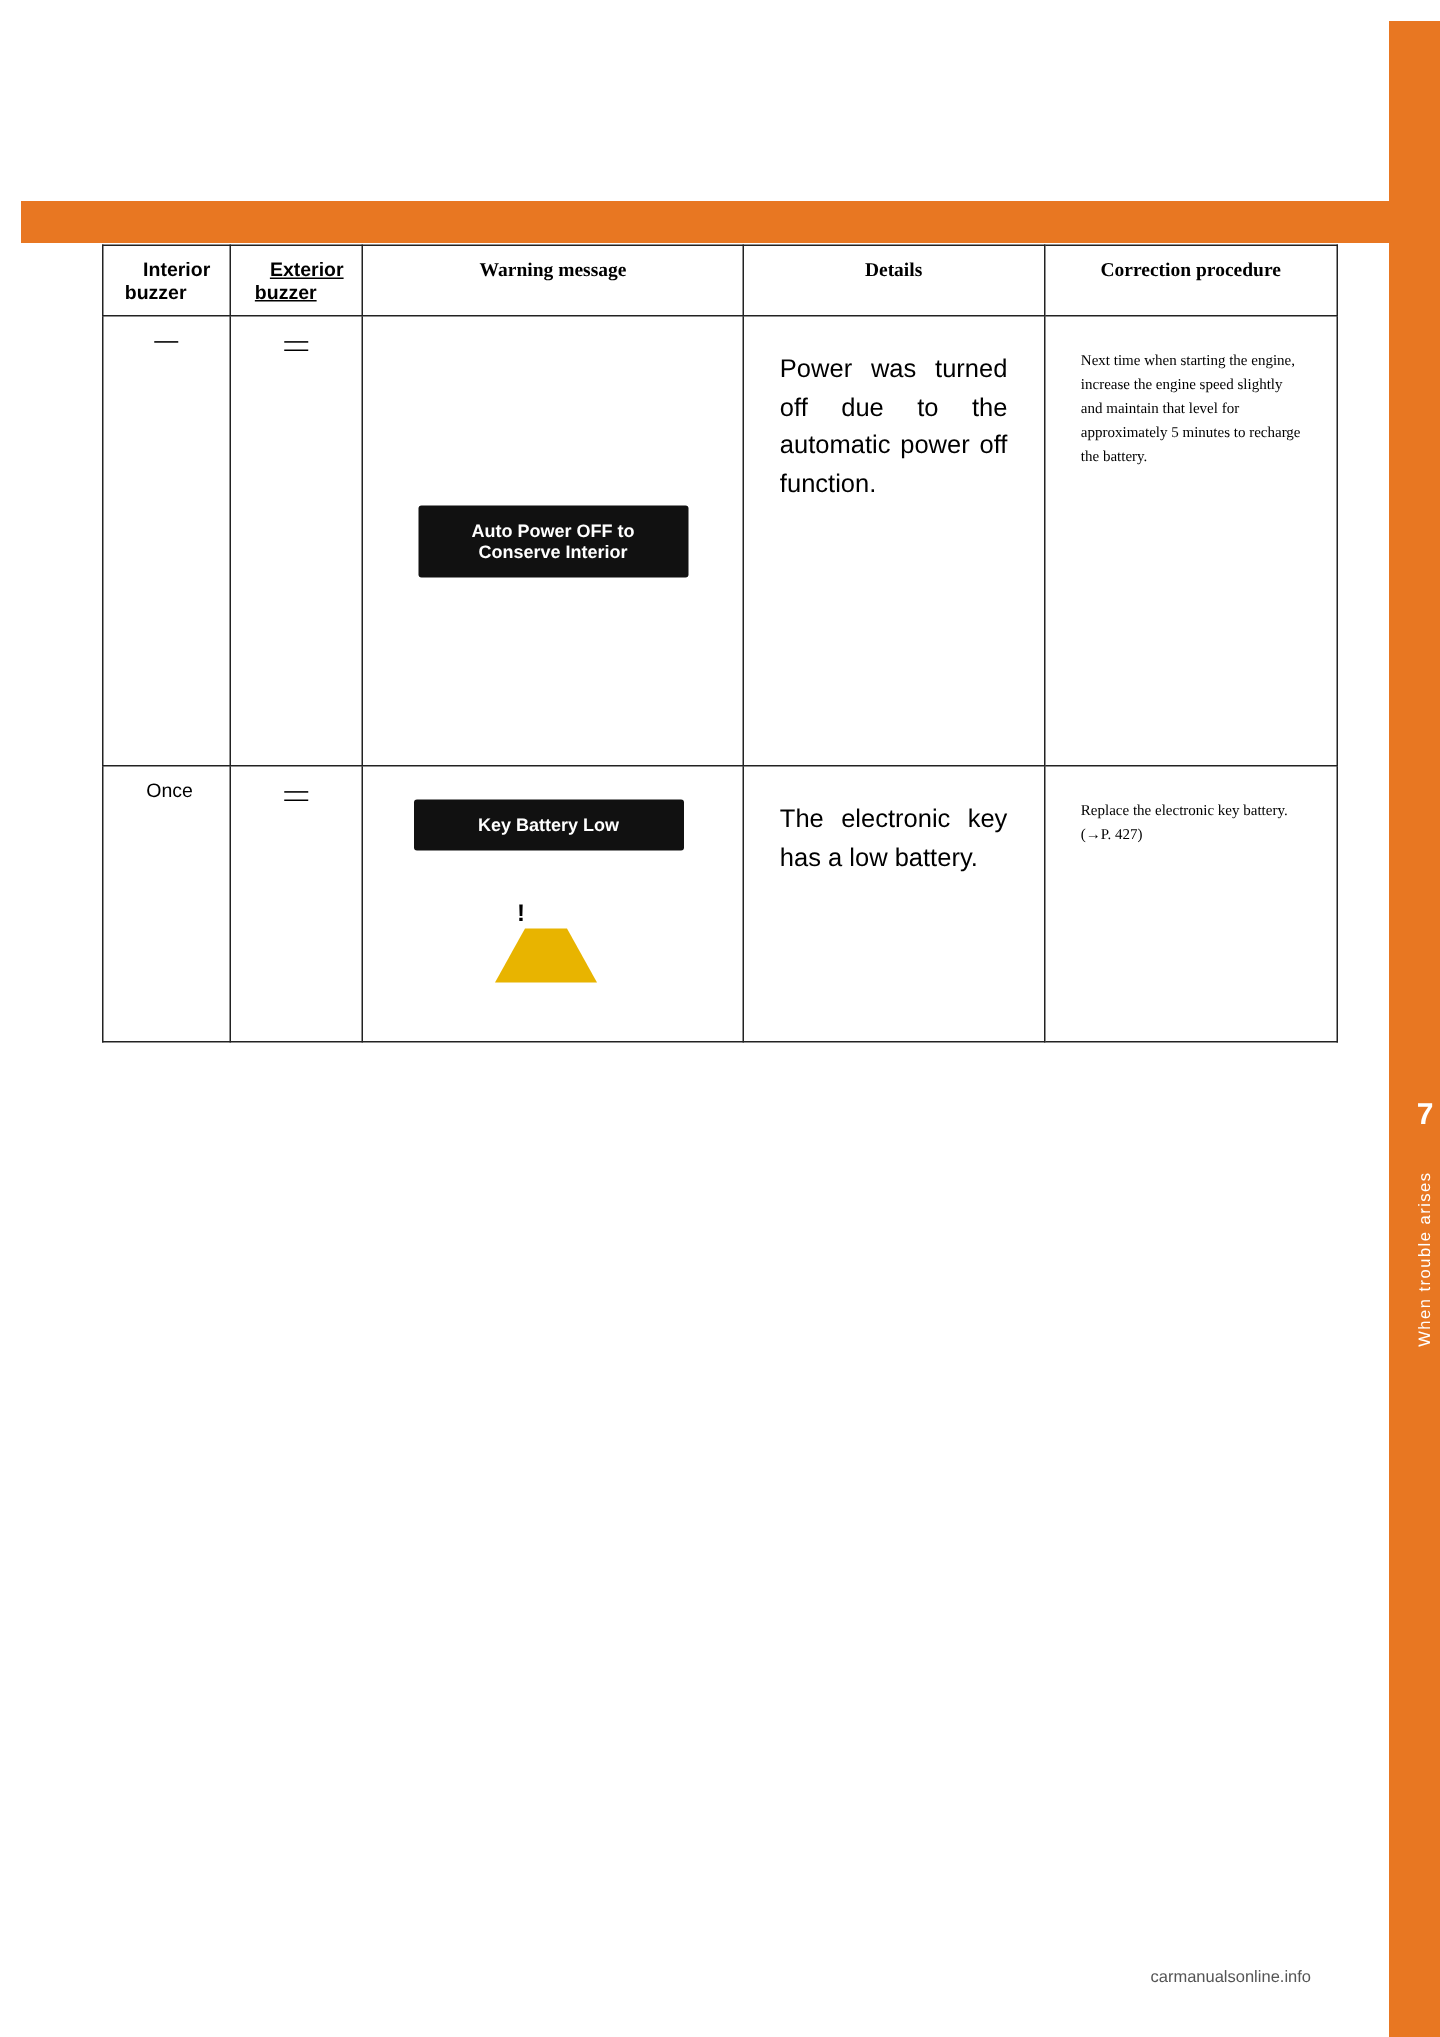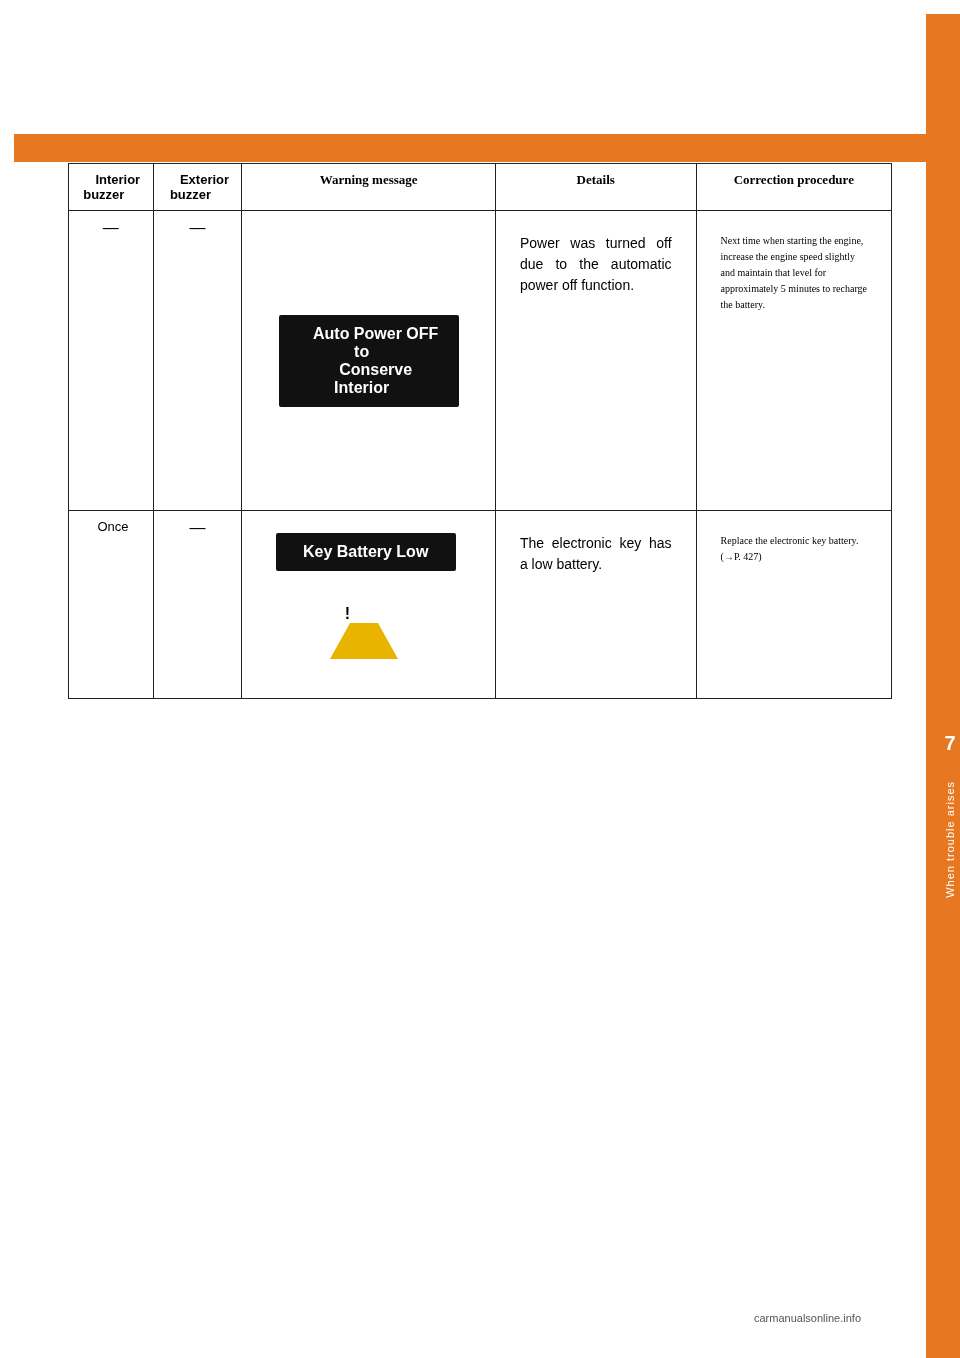--- a/index.html
+++ b/index.html
@@ -86,21 +86,21 @@
     }
 
     .warning-table thead tr th {
       background: #fff;
       font-weight: bold;
       text-align: center;
       font-size: 13px;
     }
 
     .col-interior { width: 75px; text-align: right; }
-    .col-exterior { width: 75px; text-align: center; }
+    .col-exterior { width: 75px; text-align: center; text-decoration: underline; }
     .col-warning { width: 240px; text-align: center; }
     .col-details { width: 190px; }
     .col-correction { width: 185px; }
 
     th.col-correction {
       font-family: Georgia, serif;
     }
 
     th.col-warning {
       font-family: Georgia, serif;
@@ -109,21 +109,21 @@
     th.col-details {
       font-family: Georgia, serif;
     }
 
     
     .warning-msg-box {
       background: #111;
       color: #fff;
       text-align: center;
       padding: 10px 12px;
-      font-size: 16px;
+      font-size: 12px;
       font-weight: bold;
       border-radius: 2px;
       margin: 0 auto;
       display: inline-block;
       width: 180px;
     }
 
     .warning-icon-wrap {
       text-align: left;
       margin-top: 10px;
@@ -152,36 +152,36 @@
     }
 
     .dash-cell {
       text-align: center;
       font-size: 16px;
       vertical-align: middle;
     }
 
     
     .details-text {
-      font-size: 14px;
+      font-size: 17px;
       line-height: 1.5;
       text-align: justify;
     }
 
     
     .correction-text {
       font-size: 10px;
       line-height: 1.6;
     }
 
     
     .bottom-watermark {
       position: absolute;
       bottom: 20px;
-      right: 85px;
+      right: 72px;
       display: flex;
       align-items: center;
       gap: 6px;
       margin-left: 19px;
     }
 
     .watermark-logo {
       font-size: 11px;
       color: #555;
     }

